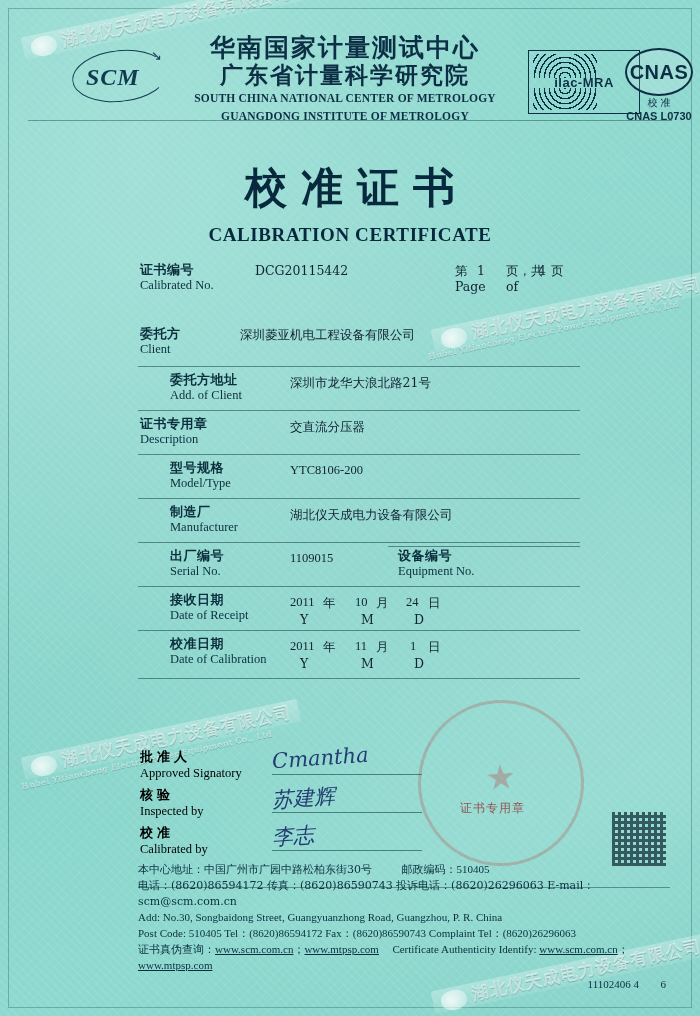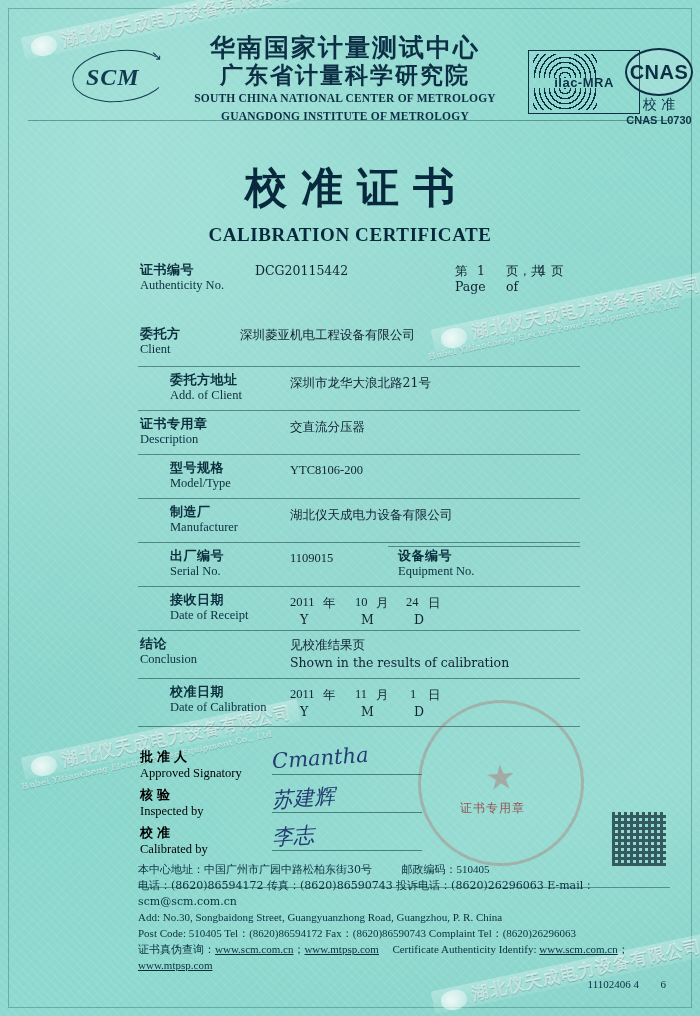--- a/index.html
+++ b/index.html
@@ -154,21 +154,21 @@
     position: absolute;
     left: 0; right: 0; top: 11px;
     font-family: "Liberation Sans", sans-serif;
     font-weight: bold;
     font-size: 20px;
     color: #0d2f46;
     letter-spacing: 0.5px;
   }
   .cnas .sub {
     font-family: "DejaVu Sans", sans-serif;
-    font-size: 14px;
+    font-size: 10px;
     color: #0d2f46;
     margin-top: 1px;
     line-height: 1.1;
   }
   .cnas .code {
     font-family: "Liberation Sans", sans-serif;
     font-size: 11px;
     font-weight: bold;
     color: #0d2f46;
     margin-top: 2px;
@@ -427,21 +427,21 @@
   <div class="doc-title">
     <div class="cn">校准证书</div>
     <div class="en">CALIBRATION CERTIFICATE</div>
   </div>
 
   <div class="fields">
 
     <div class="row" style="height:40px;">
       <div class="lbl">
         <div class="cn">证书编号</div>
-        <div class="en">Authenticity No.</div>
+        <div class="en">Calibrated No.</div>
       </div>
       <div class="val" style="left:115px; top:1px;">DCG20115442</div>
 
       <div class="val" style="left:315px; top:1px; font-family:'DejaVu Serif',serif;">第</div>
       <div class="val" style="left:337px; top:1px;">1</div>
       <div class="val" style="left:366px; top:1px; font-family:Liberation Sans, sans-serif;">页，共</div>
       <div class="val" style="left:398px; top:1px;">4</div>
       <div class="val" style="left:411px; top:1px; font-family:'DejaVu Serif',serif;">页</div>
       <div class="val" style="left:315px; top:17px;">Page</div>
       <div class="val" style="left:366px; top:17px;">of</div>
@@ -517,29 +517,20 @@
       <div class="val mono" style="left:215px; top:3px;">10</div>
       <div class="val" style="left:236px; top:3px; font-family:'DejaVu Serif',serif;">月</div>
       <div class="val mono" style="left:266px; top:3px;">24</div>
       <div class="val" style="left:288px; top:3px; font-family:'DejaVu Serif',serif;">日</div>
       <div class="val" style="left:160px; top:20px;">Y</div>
       <div class="val" style="left:221px; top:20px;">M</div>
       <div class="val" style="left:274px; top:20px;">D</div>
       <div class="uline" style="left:-2px; top:38px; width:442px;"></div>
     </div>
 
-    <div class="row" style="height:48px;">
-      <div class="lbl">
-        <div class="cn">结论</div>
-        <div class="en">Conclusion</div>
-      </div>
-      <div class="val" style="left:150px; top:1px;">见校准结果页</div>
-      <div class="val" style="left:150px; top:19px;">Shown in the results of calibration</div>
-      <div class="uline" style="left:-2px; top:42px; width:442px;"></div>
-    </div>
 
     <div class="row" style="height:48px;">
       <div class="lbl indent">
         <div class="cn">校准日期</div>
         <div class="en">Date of Calibration</div>
       </div>
       <div class="val mono" style="left:150px; top:3px;">2011</div>
       <div class="val" style="left:183px; top:3px; font-family:'DejaVu Serif',serif;">年</div>
       <div class="val mono" style="left:215px; top:3px;">11</div>
       <div class="val" style="left:236px; top:3px; font-family:'DejaVu Serif',serif;">月</div>

